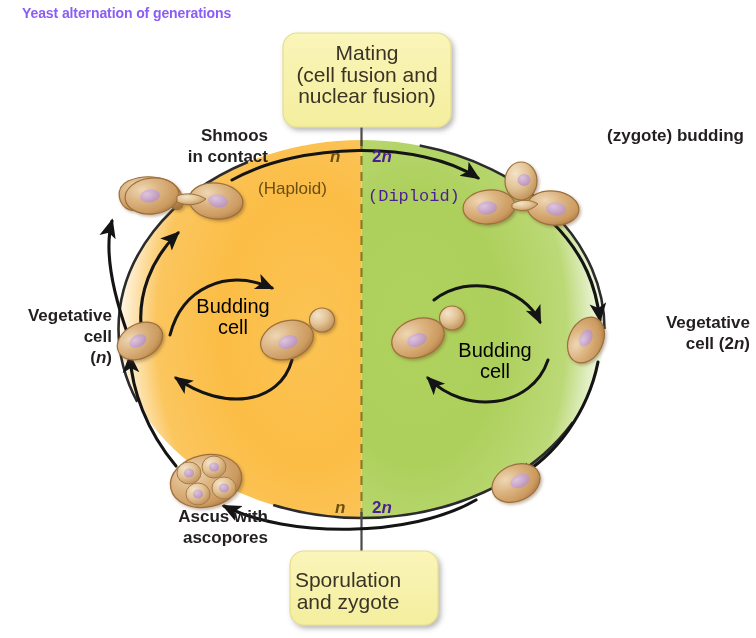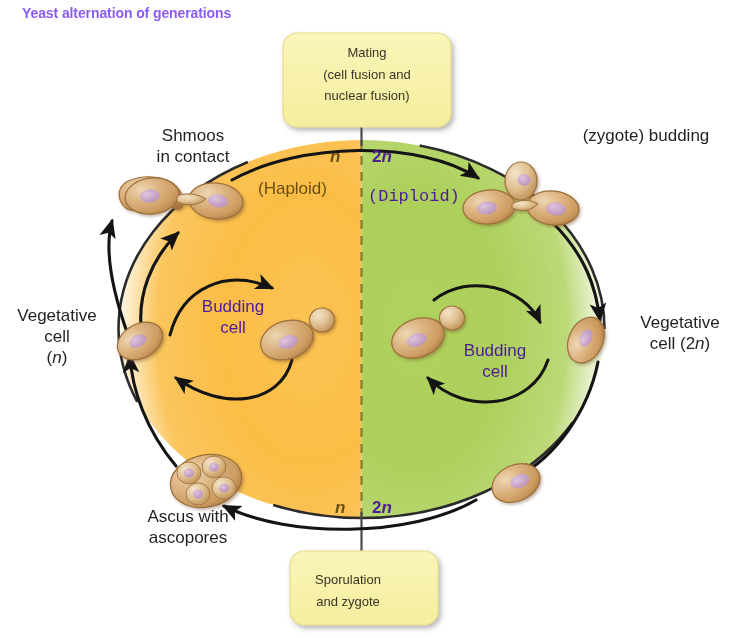--- a/index.html
+++ b/index.html
@@ -35,46 +35,46 @@
     color: #8b5cf6;
     white-space: nowrap;
   }
   .lbl {
     position: absolute;
     font-size: 17px;
     line-height: 21px;
     color: #231f20;
     white-space: nowrap;
   }
-  .lbl.ctr { text-align: center; }
+  .lbl.ctr { text-align: right; font-weight: bold; }
   .lbl i { font-style: italic; }
   .callout-text {
     position: absolute;
     text-align: center;
-    font-size: 13px;
+    font-size: 21px;
     line-height: 21.5px;
     color: #3a3426;
     white-space: nowrap;
   }
   .ploidy {
     position: absolute;
     font-size: 17px;
     line-height: 21px;
     white-space: nowrap;
   }
   .ploidy.hap { color: #6b4f12; }
   .ploidy.dip { color: #4c1d95; }
   .ploidy b { font-weight: bold; }
   .ploidy i { font-style: italic; }
   .inner-lbl {
     position: absolute;
     text-align: center;
-    font-size: 17px;
+    font-size: 20px;
     line-height: 21px;
-    color: #4c1d95;
+    color: #000000;
     white-space: nowrap;
   }
 </style>
 </head>
 <body>
 
 <div id="stage">
 
   <div class="page-title">Yeast alternation of generations</div>
 

